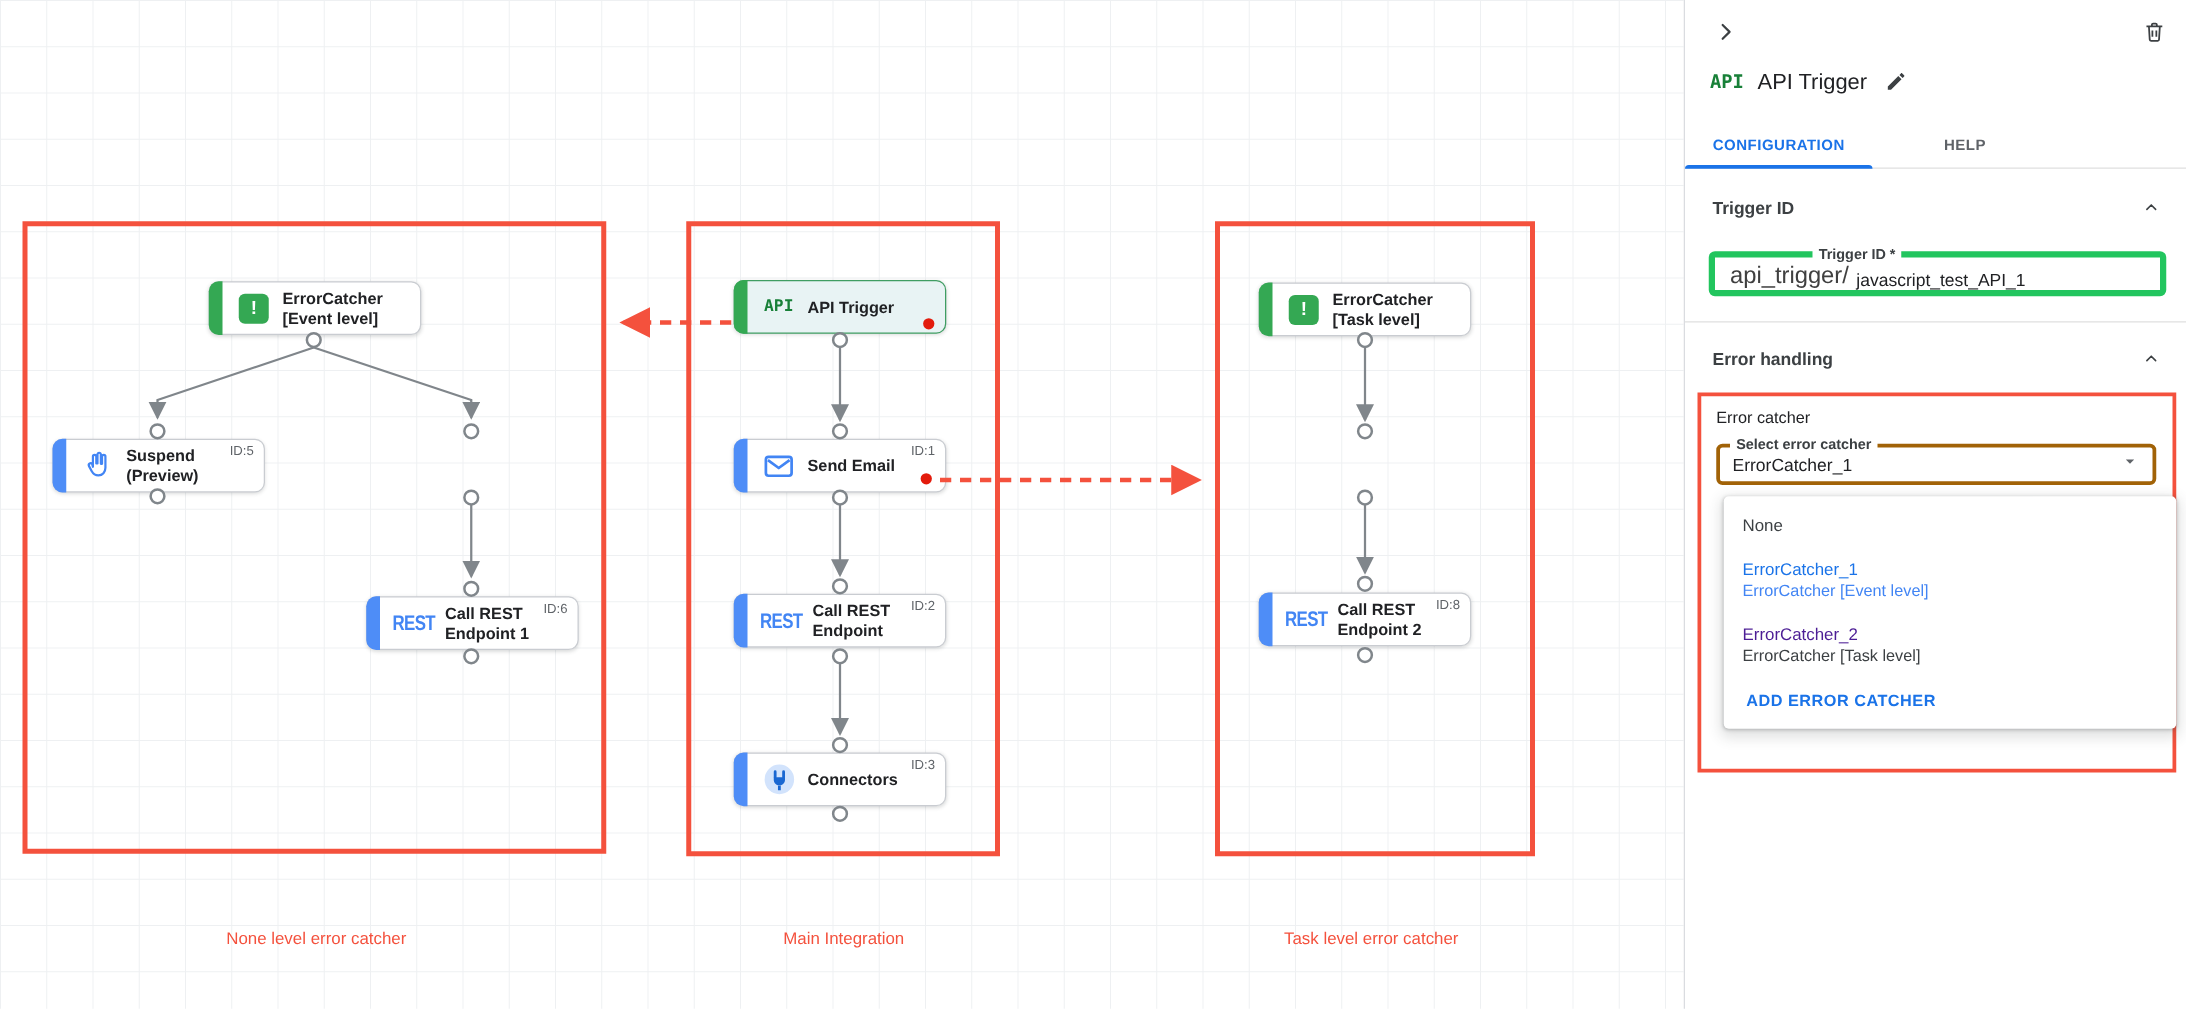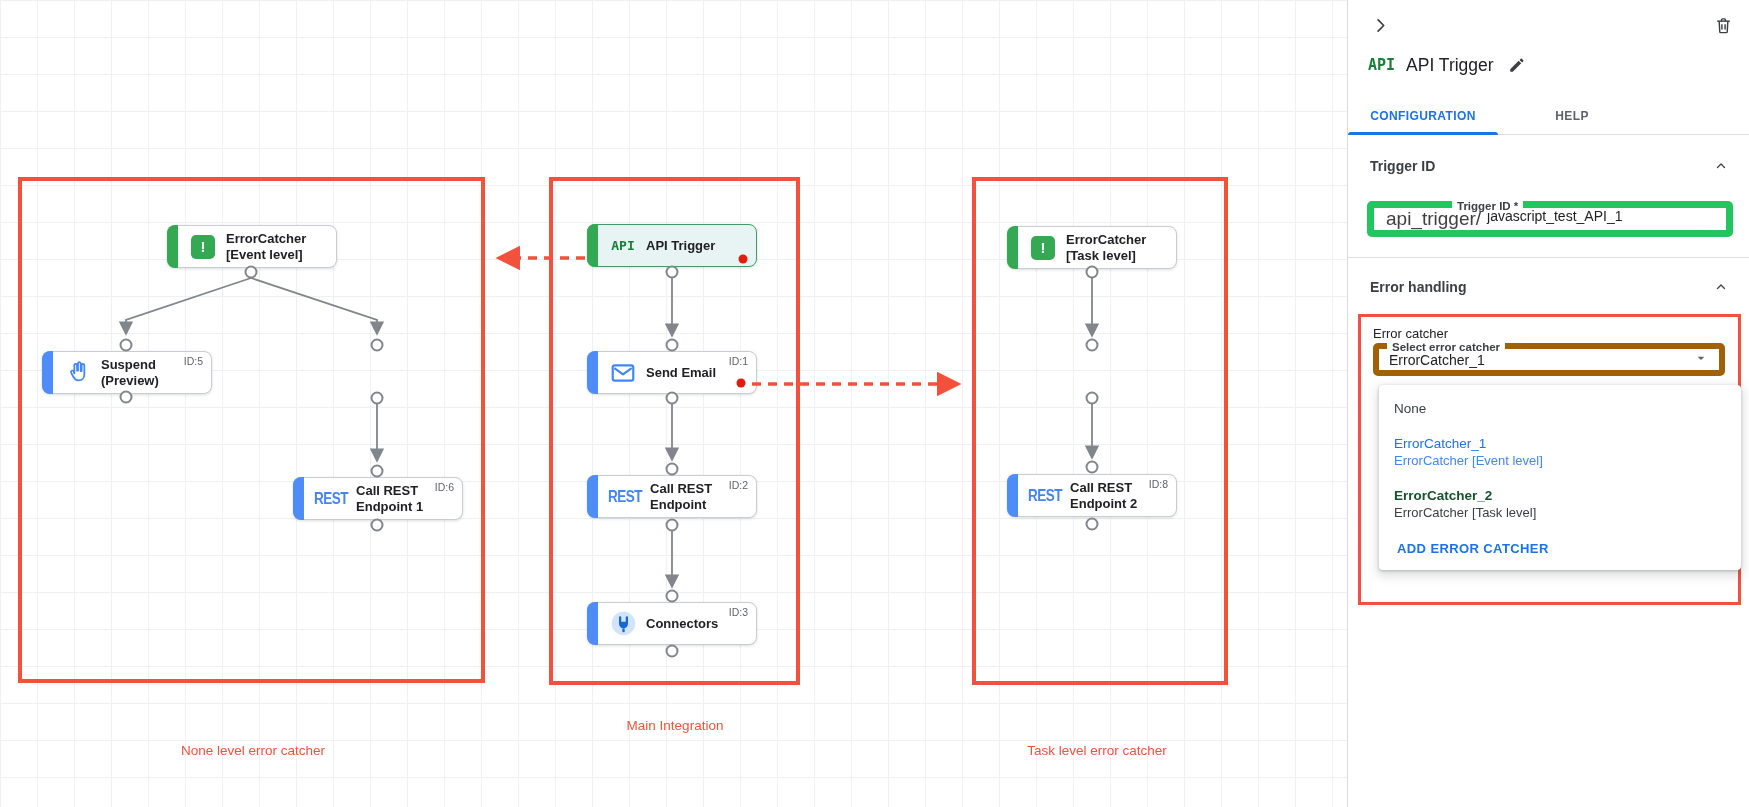--- a/index.html
+++ b/index.html
@@ -47,59 +47,59 @@
   .panel-title { font-size:17.5px; color:#202124; }
   .tabs { display:flex; margin-top:20px; border-bottom:1px solid #e0e0e0; }
   .tab { position:relative; height:37px; display:flex; align-items:center; justify-content:center;
     font-size:12px; font-weight:700; letter-spacing:.4px; cursor:pointer; }
   .tab.active { color:#1a73e8; width:150px; }
   .tab.active::after { content:""; position:absolute; left:0; right:0; bottom:-1px; height:3px;
     background:#1a73e8; border-radius:3px 3px 0 0; }
   .tab.inactive { color:#5f6368; width:92px; margin-left:28px; }
   .section-hd { display:flex; justify-content:space-between; align-items:center; padding:19px 16px 0 22px; }
   .section-hd .hd { font-size:14px; font-weight:700; color:#3c4043; }
-  .mfield { position:relative; margin:23px 16px 0 19px; border:7px solid #22c55e; border-radius:5px;
-    height:36px; display:flex; align-items:flex-start; padding:0 12px; background:#fff; }
+  .mfield { position:relative; margin:23px 16px 0 19px; border:5px solid #22c55e; border-radius:5px;
+    height:36px; display:flex; align-items:flex-end; padding:0 12px; background:#fff; }
   .mfield .flabel { position:absolute; top:-8px; left:78px; background:#fff; padding:0 5px;
     font-size:11.5px; font-weight:700; color:#3c4043; }
   .mfield .prefix { color:#404040; font-size:19px; }
   .mfield .fvalue { color:#202124; font-size:14px; margin-left:6px; }
   .divider { height:1px; background:#e0e0e0; margin-top:20px; }
   .red-box { margin:15px 8px 0 10px; border:3px solid #f4513d; padding:9px 13px 32px 12px; }
   .ec-label { font-size:13px; color:#202124; }
-  .select { position:relative; margin-top:2px; border:6px solid #a16207; border-radius:5px; height:33px;
+  .select { position:relative; margin-top:14px; border:3px solid #a16207; border-radius:5px; height:33px;
     display:flex; align-items:center; padding:0 10px; cursor:pointer; background:#fff; }
   .select .flabel { position:absolute; top:-8px; left:8px; background:#fff; padding:0 5px;
     font-size:11.5px; font-weight:700; color:#3c4043; }
   .select .sval { font-size:14px; color:#202124; }
   .select .caret { margin-left:auto; }
   .menu { margin:9px 0 0 6px; width:362px; background:#fff; border-radius:4px;
     box-shadow:0 1px 3px rgba(60,64,67,.3), 0 4px 10px 3px rgba(60,64,67,.15); padding:12px 0 13px; }
   .mi { padding:4px 15px; cursor:pointer; }
   .mi .m-name { font-size:13.5px; color:#3c4043; }
   .mi.sel .m-name { color:#1a73e8; font-weight:400; }
   .mi .m-desc { font-size:13px; margin-top:2px; }
   .mi.sel .m-desc { color:#4285f4; }
-  .mi.plain .m-name { color:#14532d; font-weight:700; }
+  .mi.plain .m-name { color:#4c1d95; font-weight:400; }
   .mi.plain .m-desc { color:#3c4043; }
   .mi + .mi { margin-top:12px; }
   .add-btn { margin:17px 0 0 18px; font-size:13px; font-weight:700; letter-spacing:.4px;
     color:#1a73e8; cursor:pointer; display:inline-block; }
 </style>
 </head>
 <body>
 
 <div class="canvas">
 
   <div class="group-box" style="left:18px; top:177px; width:467px; height:506px;"></div>
   <div class="group-box" style="left:549px; top:177px; width:251px; height:508px;"></div>
   <div class="group-box" style="left:972px; top:177px; width:256px; height:508px;"></div>
 
   <div class="group-label" style="left:253px; top:743px;">None level error catcher</div>
-  <div class="group-label" style="left:675px; top:718px;">Main Integration</div>
+  <div class="group-label" style="left:675px; top:743px;">Main Integration</div>
   <div class="group-label" style="left:1097px; top:743px;">Task level error catcher</div>
 
   <div class="node catcher" style="left:167px; top:225px;">
     <div class="bar"></div>
     <div class="ico">
         <div class="catch-ico">
           <span>!</span>
         </div>
       </div>
     <div class="lbl">ErrorCatcher [Event level]</div>

